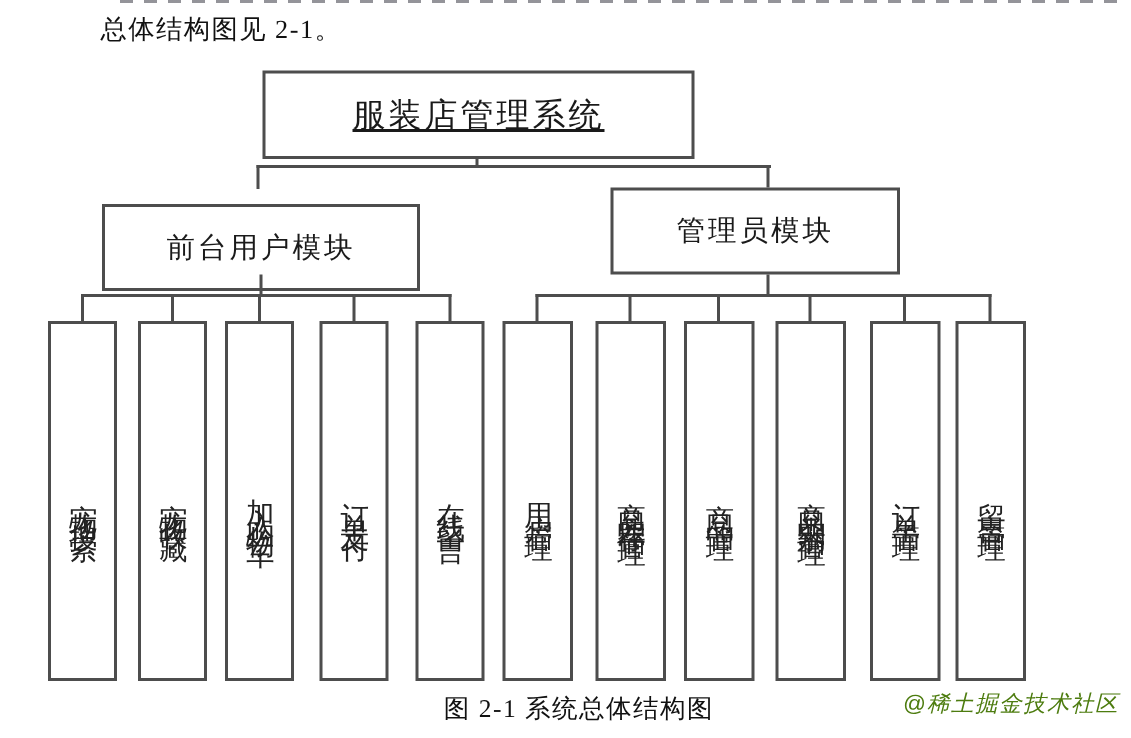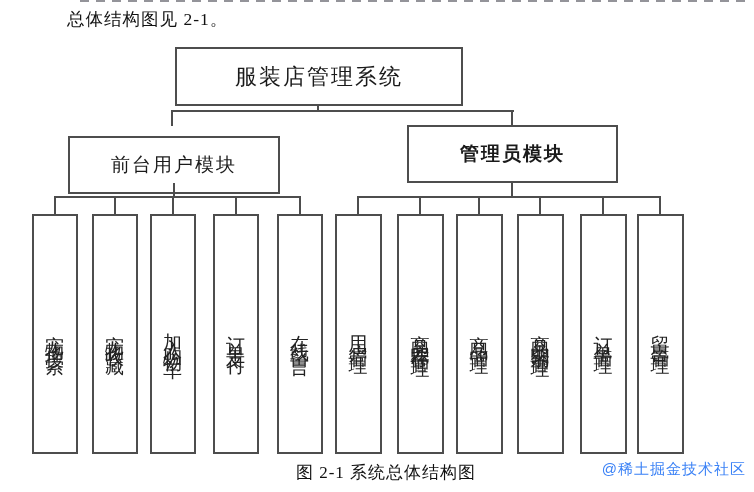--- a/index.html
+++ b/index.html
@@ -29,24 +29,24 @@
   }
   .box {
     position: absolute;
     box-sizing: border-box;
     background: #ffffff;
     border: 2px solid #4d4d4d;
     display: flex;
     align-items: center;
     justify-content: center;
   }
-  .root-box   { left: 175px; top: 47px;  width: 288px; height: 59px; font-size: 22px; letter-spacing: 2px; }
+  .root-box   { left: 175px; top: 47px;  width: 288px; height: 59px; font-size: 22px; letter-spacing: 2px; text-decoration: underline; }
   .branch-box { top: 125px; width: 212px; height: 58px; font-size: 19px; letter-spacing: 2px; }
   .branch-front { left: 68px; margin-top: 11px; }
-  .branch-admin { left: 407px; width: 211px; font-weight: bold; }
+  .branch-admin { left: 407px; width: 193px; }
   .leaf-box {
     top: 214px;
     width: 46px;
     height: 240px;
   }
   .leaf-box .vtext {
     writing-mode: vertical-rl;
     text-orientation: upright;
     font-size: 19px;
     letter-spacing: 7px;
@@ -62,22 +62,23 @@
     font-size: 17px;
     letter-spacing: 1px;
     transform: translateX(9px);
     color: #111;
   }
   .watermark {
     position: absolute;
     right: 8px; top: 460px;
     font-size: 15px;
     letter-spacing: 1px;
-    color: #3b82f6;
+    color: #4d7c0f;
     font-family: "Liberation Sans", sans-serif;
+    font-style: italic;
   }
 </style>
 </head>
 <body>
 
 <div class="stage">
 
   <div class="top-artifact"></div>
 
   <div class="heading">总体结构图见 2-1。</div>

